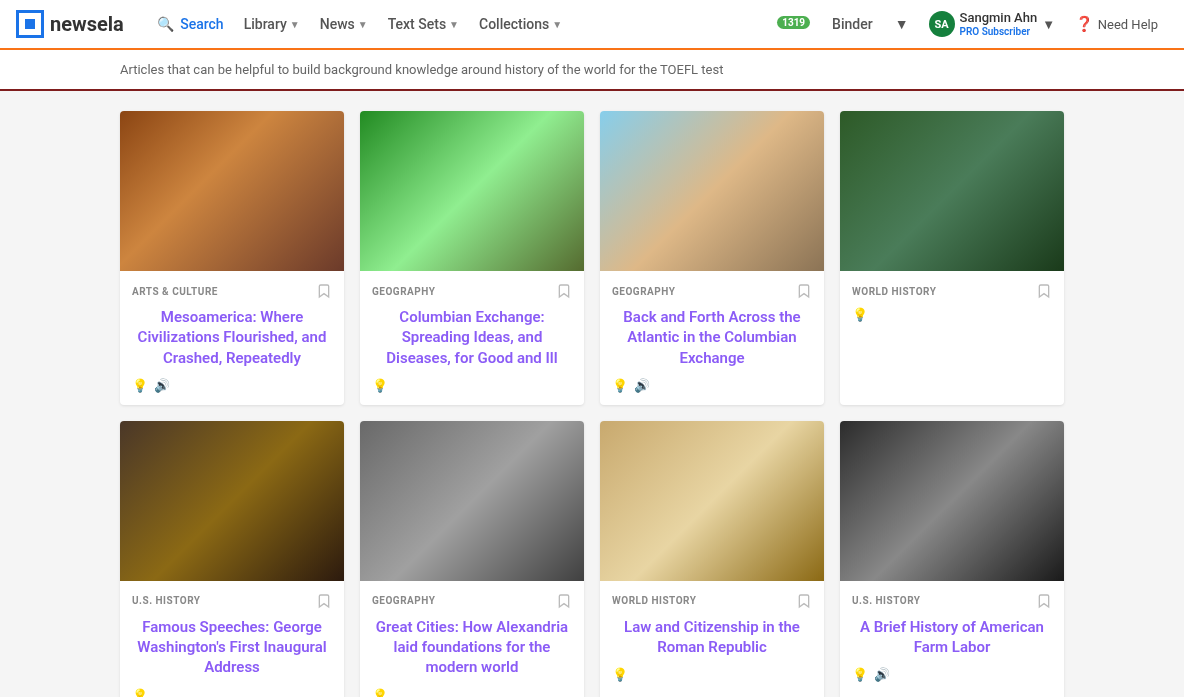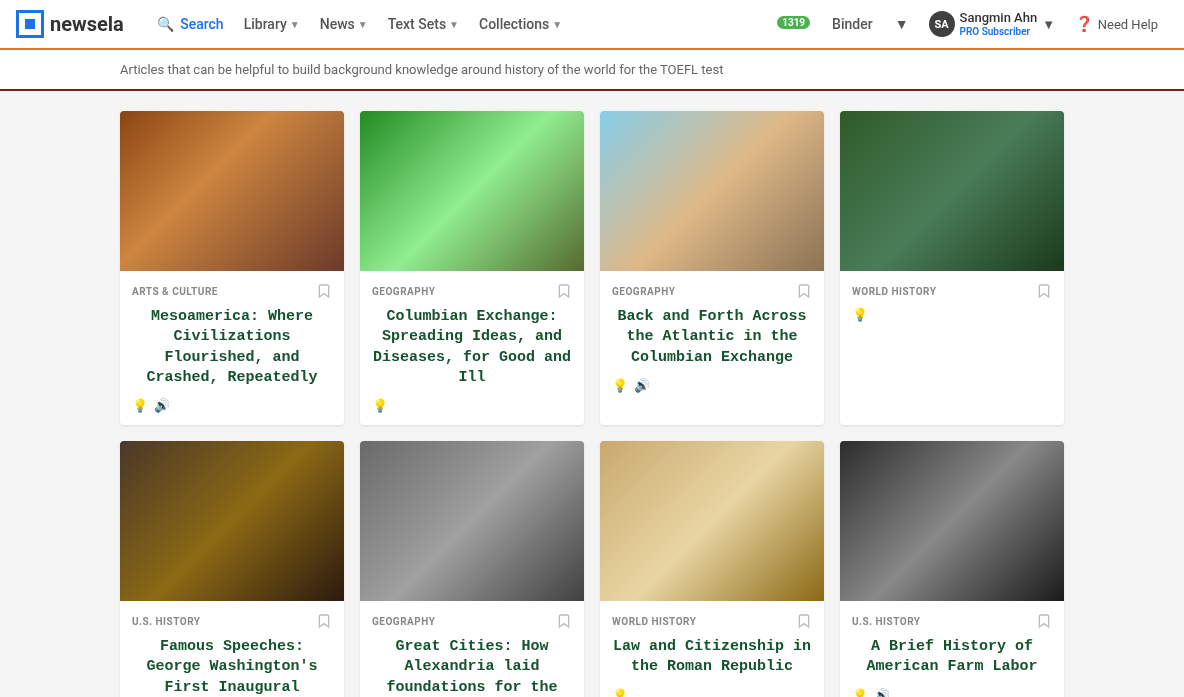--- a/index.html
+++ b/index.html
@@ -93,21 +93,21 @@
       gap: 5px;
       color: #555;
       font-size: 13px;
       cursor: pointer;
       padding: 6px 10px;
       border-radius: 4px;
     }
     .user-avatar {
       width: 26px;
       height: 26px;
-      background: #404040;
+      background: #15803d;
       border-radius: 50%;
       display: flex;
       align-items: center;
       justify-content: center;
       color: #fff;
       font-size: 11px;
       font-weight: 700;
     }
     .pro-badge {
       font-size: 10px;
@@ -191,24 +191,23 @@
     .bookmark-icon {
       width: 16px;
       height: 16px;
       cursor: pointer;
       color: #bbb;
     }
 
     .card-title {
       font-size: 15px;
       font-weight: 600;
-      color: #14532d;
+      color: #8b5cf6;
       line-height: 1.35;
       margin-bottom: 10px;
-      font-family: Liberation Mono, monospace;
     }
 
     .card-footer {
       display: flex;
       align-items: center;
       gap: 6px;
     }
 
     .idea-icon {
       font-size: 13px;

